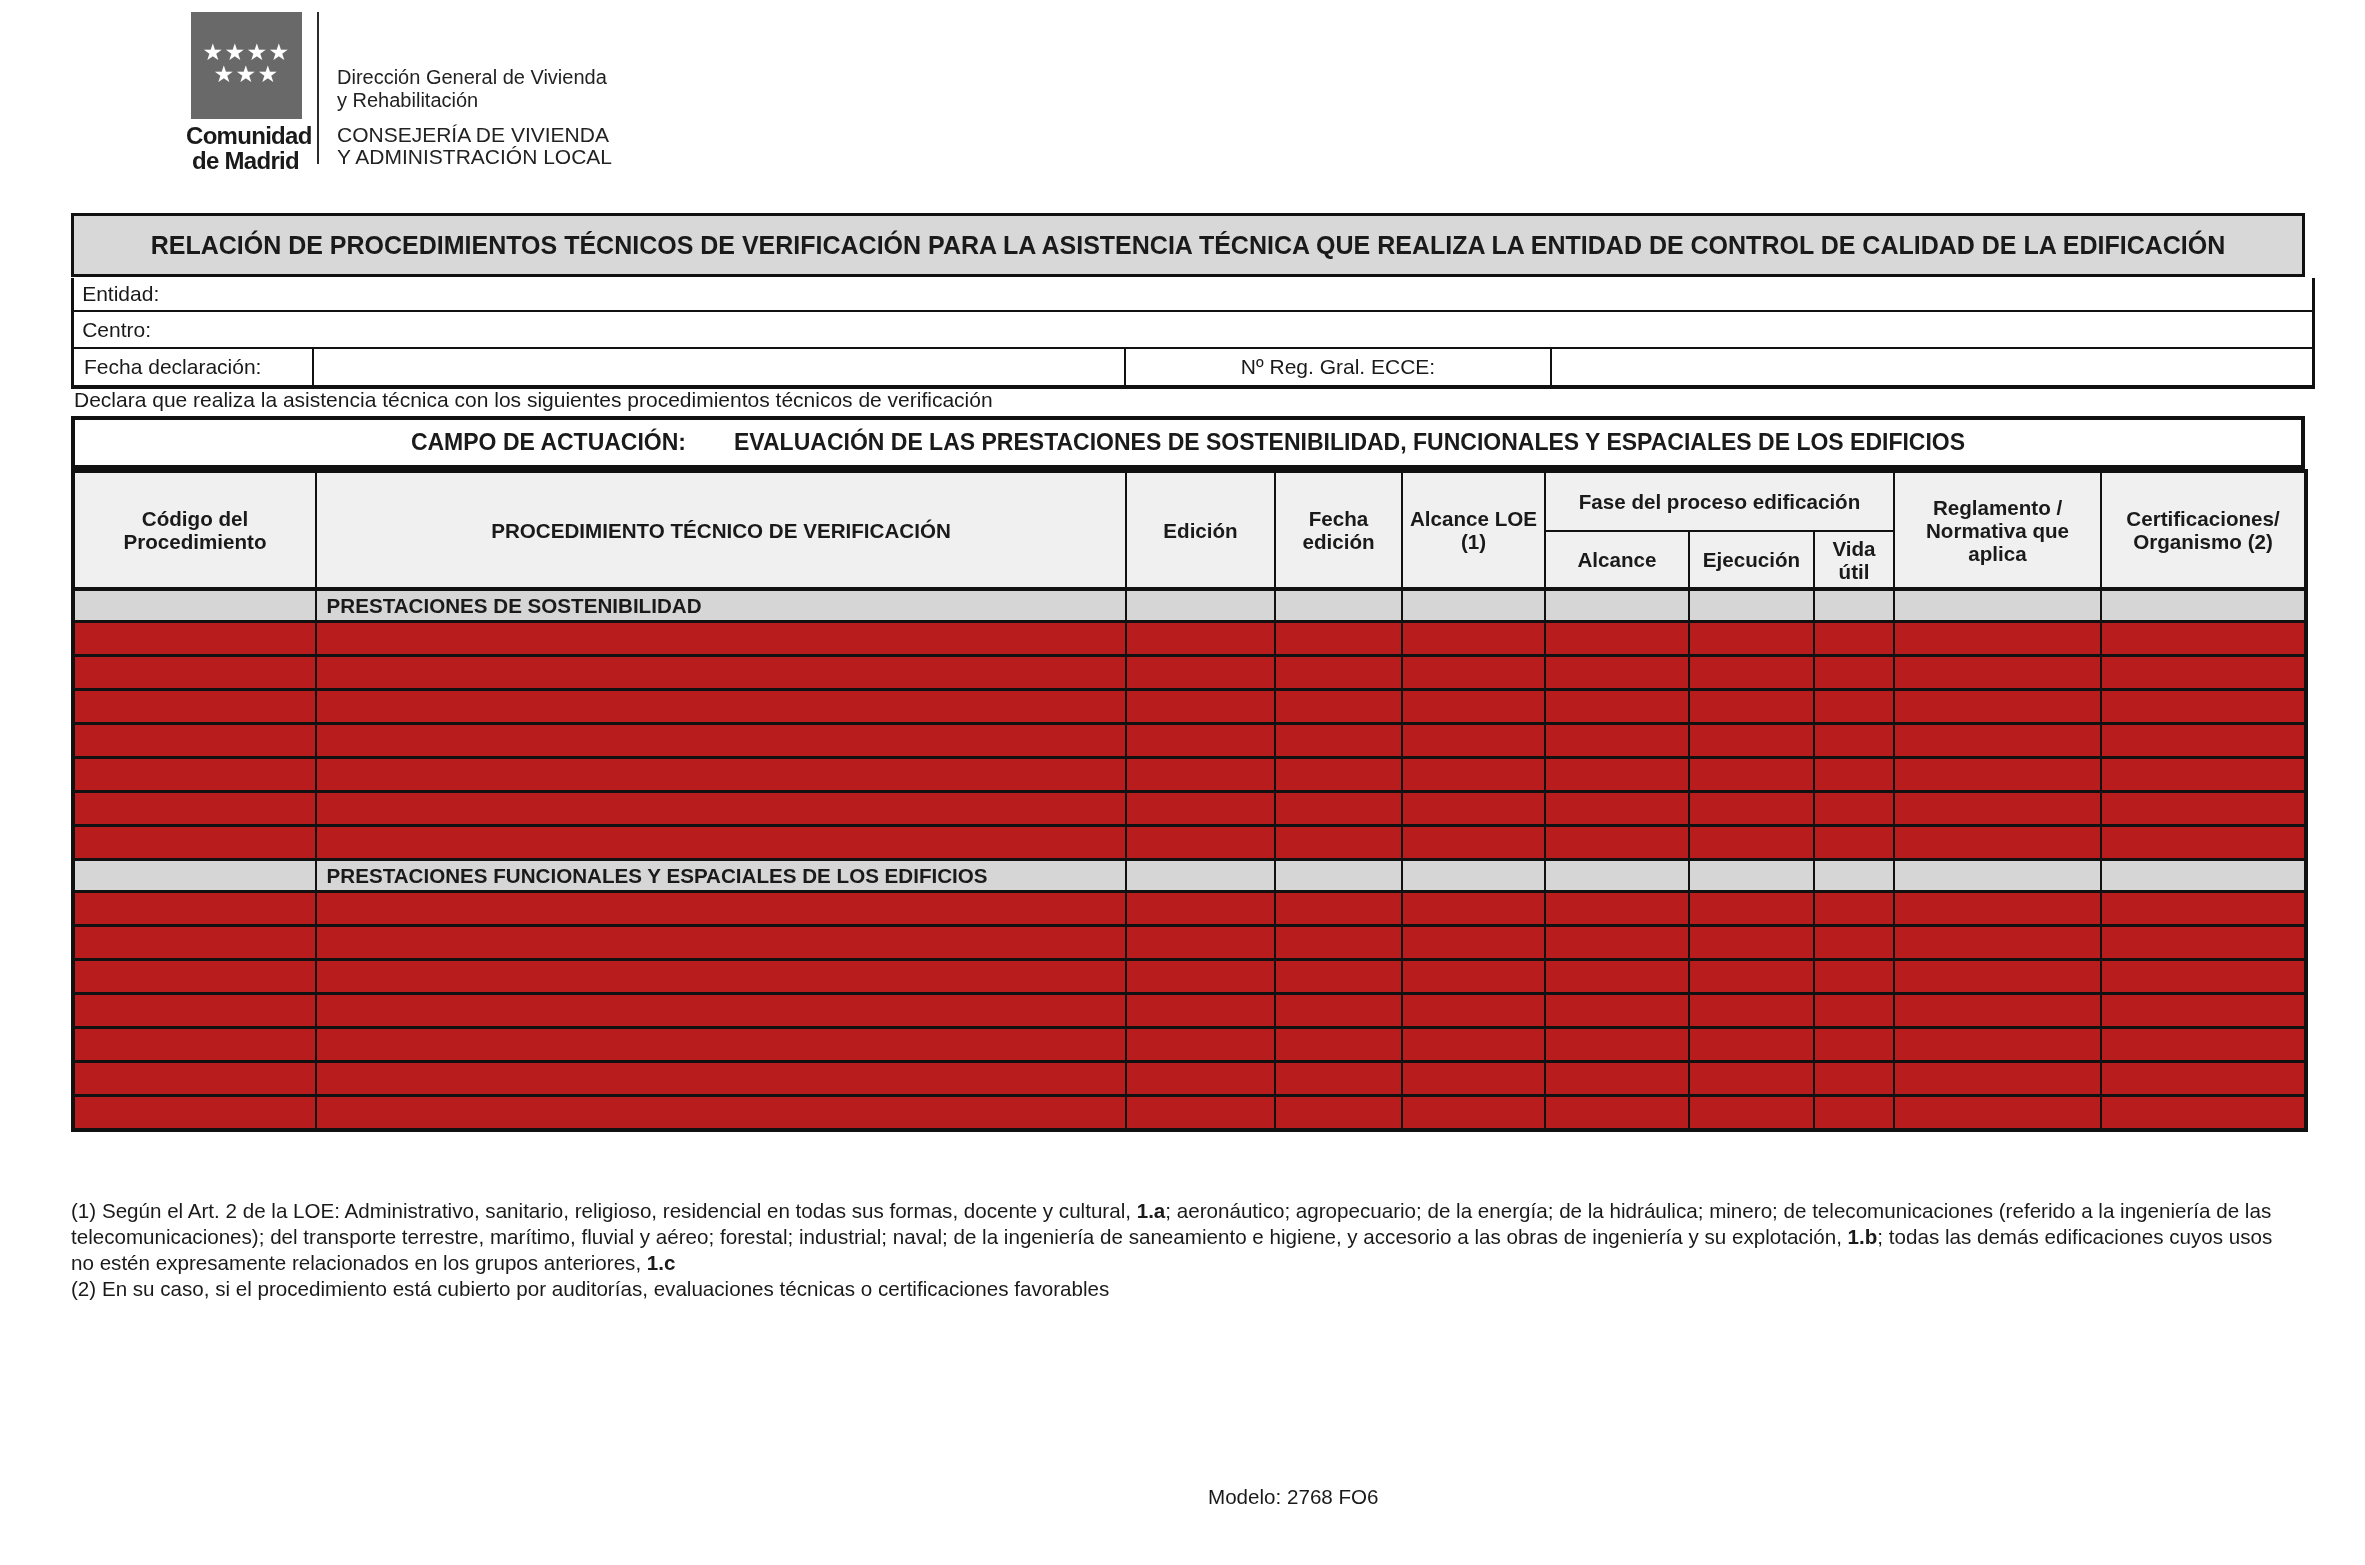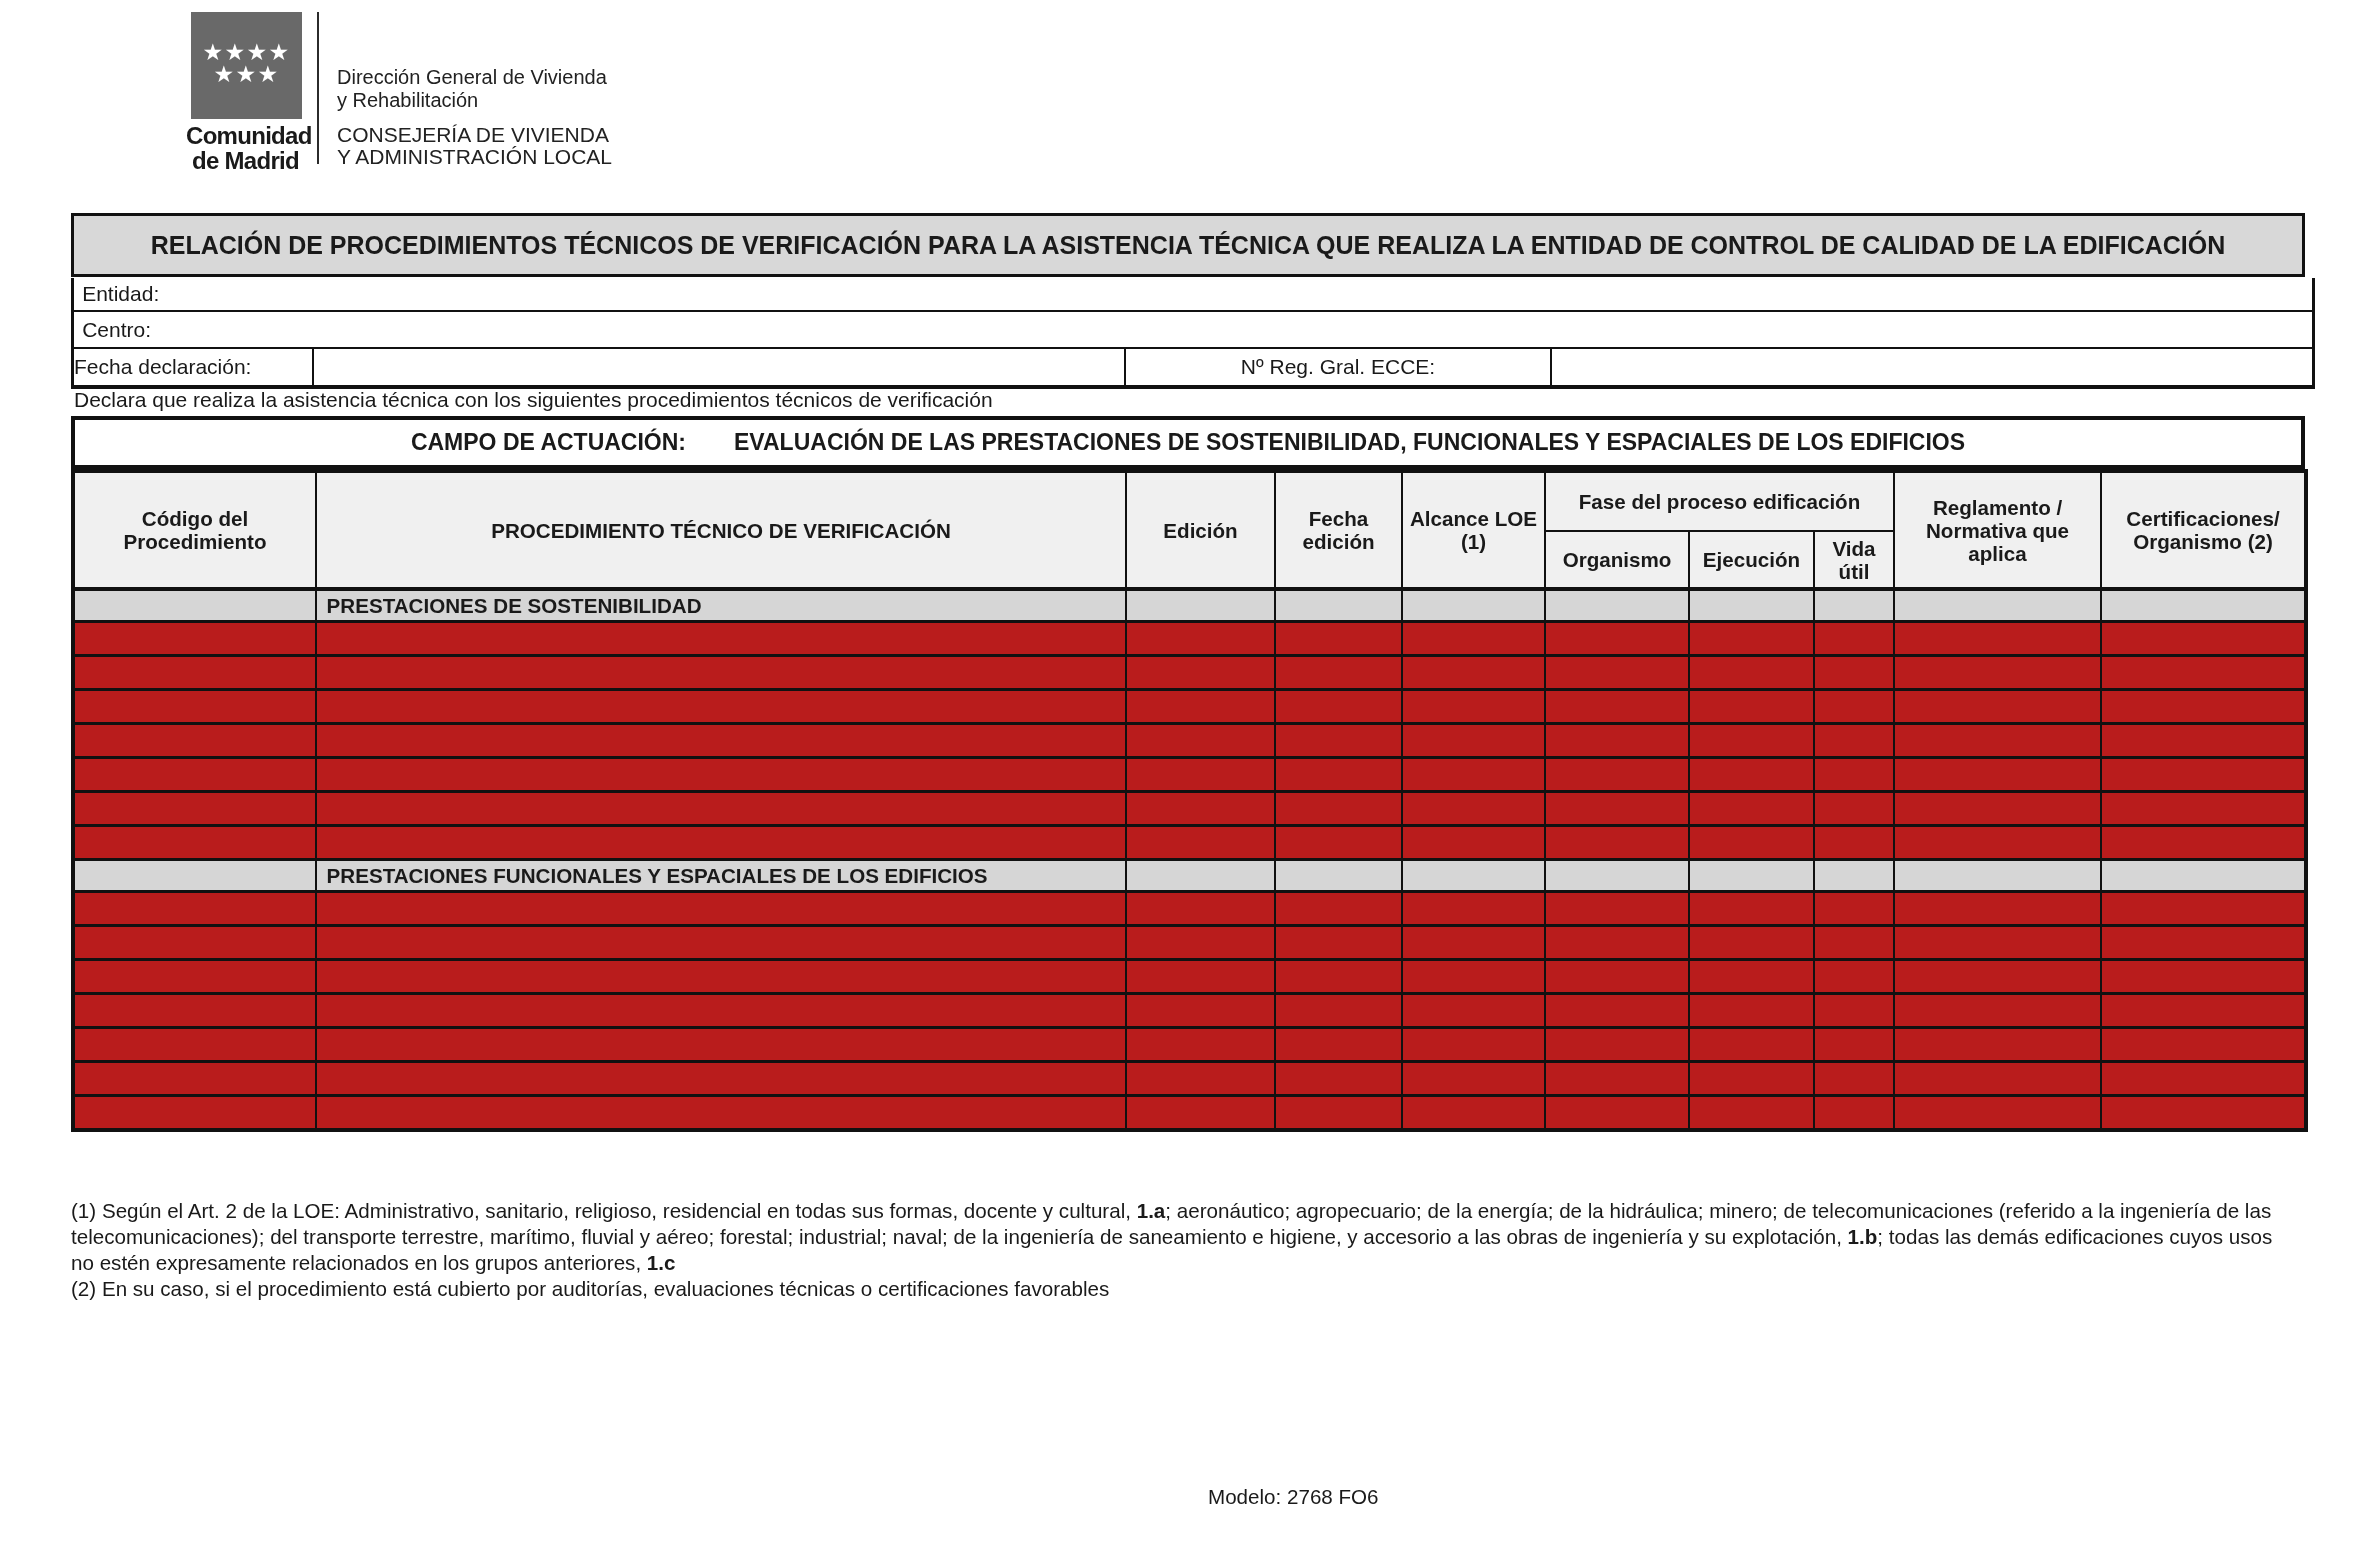--- a/index.html
+++ b/index.html
@@ -28,21 +28,21 @@
   
   .info-box{position:absolute;left:71px;top:278px;width:2244px;box-sizing:border-box;
     border-left:3.4px solid #111;border-right:3.4px solid #111;border-bottom:4.8px solid #111;background:#fff;}
   .info-row{display:flex;align-items:center;font-size:21px;}
   .info-row + .info-row{border-top:2.1px solid #111;}
   .row-entidad{height:32px;}
   .row-centro{height:35px;}
   .row-fecha{height:36px;}
   .info-label{padding-left:8.2px;}
   .fecha-cell-label{width:240px;flex:none;border-right:2.1px solid #111;height:100%;
-    display:flex;align-items:center;padding-left:0;box-sizing:border-box;}
+    display:flex;align-items:center;padding-left:10px;box-sizing:border-box;}
   .fecha-cell-value1{width:810px;flex:none;border-right:2.1px solid #111;height:100%;}
   .fecha-cell-ecce{width:424px;flex:none;border-right:2.1px solid #111;height:100%;
     display:flex;align-items:center;justify-content:center;}
   .fecha-cell-value2{flex:1;height:100%;}
   
   .declaration{position:absolute;left:74px;top:388px;font-size:21px;}
   
   .campo-box{position:absolute;left:71px;top:416px;width:2234px;height:53px;box-sizing:border-box;
     border:4.1px solid #111;background:#fff;display:flex;align-items:center;justify-content:center;
     font-weight:bold;font-size:23px;}
@@ -136,21 +136,21 @@
         <th rowspan="2">Código del Procedimiento</th>
         <th rowspan="2">PROCEDIMIENTO TÉCNICO DE VERIFICACIÓN</th>
         <th rowspan="2">Edición</th>
         <th rowspan="2">Fecha edición</th>
         <th rowspan="2">Alcance LOE (1)</th>
         <th colspan="3" class="fase">Fase del proceso edificación</th>
         <th rowspan="2">Reglamento / Normativa que aplica</th>
         <th rowspan="2">Certificaciones/ Organismo (2)</th>
       </tr>
       <tr class="h2">
-        <th>Organismo</th>
+        <th>Alcance</th>
         <th>Ejecución</th>
         <th>Vida útil</th>
       </tr>
     </thead>
     <tbody>
         <tr class="section-row">
           <td></td>
           <td class="section-label">PRESTACIONES DE SOSTENIBILIDAD</td>
           <td></td>
           <td></td>

